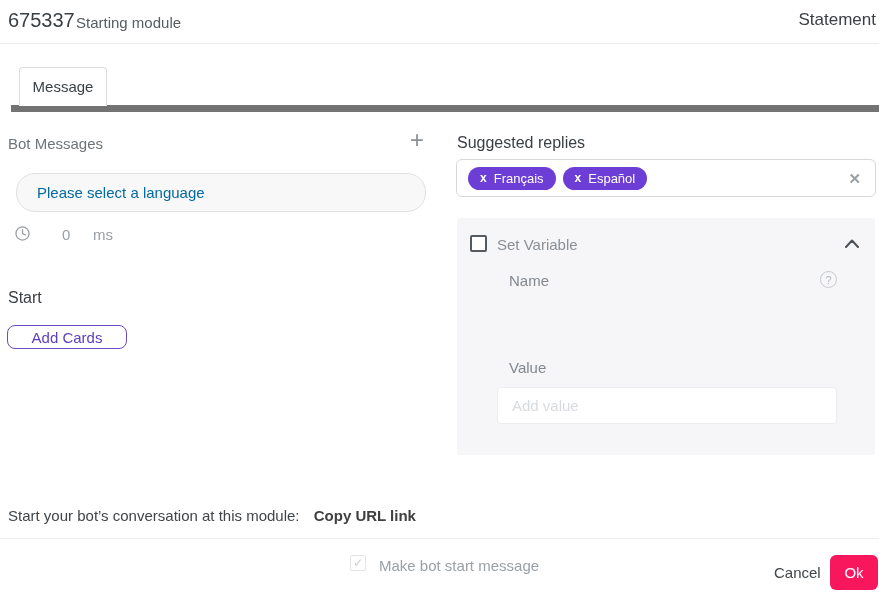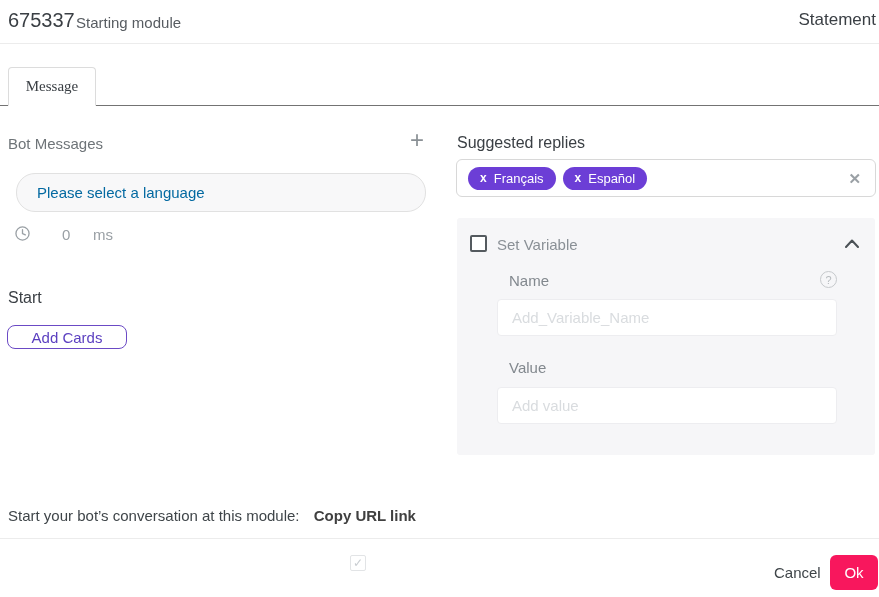--- a/index.html
+++ b/index.html
@@ -6,21 +6,21 @@
   .app{
     position:relative;width:879px;height:597px;background:#fff;overflow:hidden;
     font-family:"Liberation Sans",sans-serif;color:#3a3f44;
   }
   
   .module-id{position:absolute;left:8px;top:9px;font-size:20px;color:#3a3f44;}
   .module-name{position:absolute;left:76px;top:14px;font-size:15px;color:#575c61;}
   .module-type{position:absolute;right:3px;top:10px;font-size:17px;color:#3a3f44;}
   .header-divider{position:absolute;left:0;right:0;top:43px;border-bottom:1px solid #ececec;}
   
-  .tabbar{position:absolute;left:0;right:0;top:67px;height:38px;display:flex;align-items:stretch;padding-left:8px;border-bottom:1px solid #737373;box-sizing:content-box;font-family:Liberation Serif, serif;}
+  .tabbar{position:absolute;left:11px;right:0;top:67px;height:38px;display:flex;align-items:stretch;padding-left:8px;border-bottom:7px solid #737373;box-sizing:content-box;}
   .tab{display:flex;align-items:center;justify-content:center;font-size:15px;cursor:pointer;}
   .tab.active{width:86px;background:#fff;border:1px solid #dcdcdc;border-bottom:1px solid #fff;border-radius:4px 4px 0 0;margin-bottom:-1px;color:#3a3f44;z-index:2;}
   .tab.inactive{width:118px;color:#9aa0a6;}
   
   .bot-messages-title{position:absolute;left:8px;top:135px;font-size:15px;color:#6e7478;}
   .plus-icon{position:absolute;left:410px;top:128px;font-size:24px;color:#8a9095;cursor:pointer;line-height:24px;}
   .bubble{position:absolute;left:16px;top:173px;width:410px;height:39px;box-sizing:border-box;
     background:#f8f8f9;border:1px solid #e1e1e1;border-radius:19px;
     font-size:15px;color:#0369a1;line-height:37px;padding-left:20px;cursor:text;}
   .clock-icon{position:absolute;left:15px;top:226px;width:15px;height:15px;}
@@ -108,30 +108,30 @@
 
   <div class="panel">
     <div class="sv-checkbox"></div>
     <div class="sv-title">Set Variable</div>
     <svg class="chevron-icon" width="14" height="9" viewBox="0 0 14 9">
       <polyline points="1,8 7,1.5 13,8" fill="none" stroke="#4b5156" stroke-width="2" stroke-linecap="round" stroke-linejoin="round"></polyline>
     </svg>
 
     <div class="field-label name-label">Name</div>
     <div class="help-icon">?</div>
-    <input class="name-input" type="text" placeholder="Add_Variable_Name" style="">
 
     <div class="field-label value-label">Value</div>
     <input class="value-input" type="text" placeholder="Add value" style="">
   </div>
 
   <div class="start-row">
     <span>Start your bot’s conversation at this module:</span>
     <a class="copy-link">Copy URL link</a>
   </div>
 
   <div class="footer-divider"></div>
 
   <div class="f-checkbox">✓</div>
+  <div class="f-label">Make bot start message</div>
   <button class="cancel-button">Cancel</button>
   <button class="ok-button" style="background:#f8175d">Ok</button>
 
 </div>
 
 </body></html>

